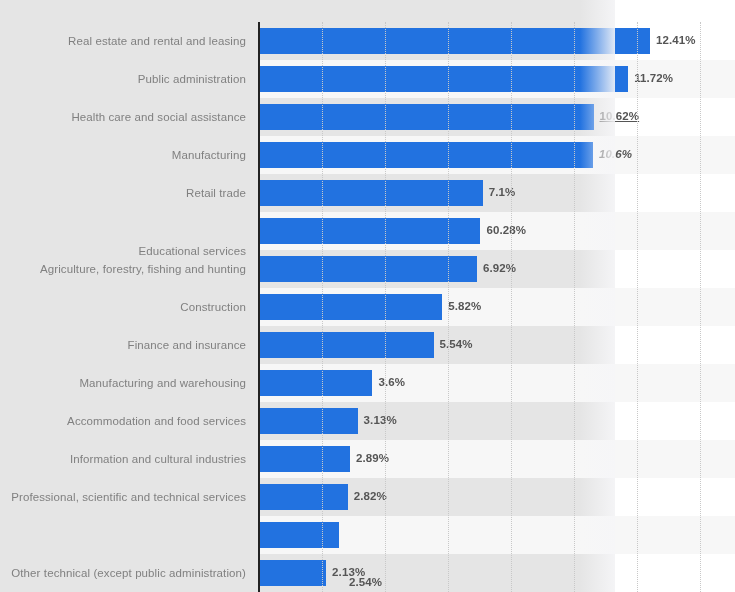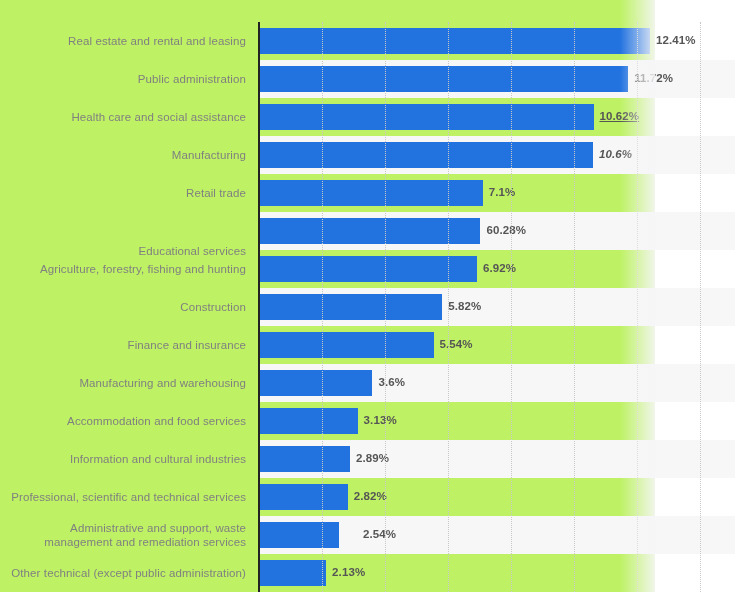--- a/index.html
+++ b/index.html
@@ -12,22 +12,21 @@
     width: 735px;
     height: 592px;
     font-family: "Liberation Sans", sans-serif;
     overflow: hidden;
   }
 
   #chart-root {
     position: relative;
     width: 615px;
     height: 592px;
-    background: #bef264;
-    padding-left: 40px;
+    background: #e5e5e5;
   }
 
   
   #right-fade {
     position: absolute;
     top: 0;
     right: 0;
     width: 35px;
     height: 592px;
     background: linear-gradient(to right, rgba(250,250,250,0), rgba(246,246,248,0.9));
@@ -189,23 +188,22 @@
           <div class="val-label" style="left: 356.035px; color: rgb(85, 85, 85);">2.89%</div>
         </div>
         <div class="row" style="top: 478px;">
           <div class="stripe"></div>
           <div class="cat-label" style="color: rgb(128, 128, 128); top: 12px;">Professional, scientific and technical services</div>
           <div class="bar" style="width: 88.83px; background: rgb(34, 114, 224);"></div>
           <div class="val-label" style="left: 353.83px; color: rgb(85, 85, 85);">2.82%</div>
         </div>
         <div class="row alt" style="top: 516px;">
           <div class="stripe"></div>
-          <div class="cat-label" style="color: rgb(128, 128, 128); top: 5px;">Administrative and support, waste management and remediation services</div>
           <div class="bar" style="width: 80.01px; background: rgb(34, 114, 224);"></div>
-          <div class="val-label" style="left: 363px; color: rgb(85, 85, 85);">2.54%</div>
+          <div class="val-label" style="left: 349px; color: rgb(85, 85, 85); margin-top: 48px;">2.54%</div>
         </div>
         <div class="row" style="top: 554px;">
           <div class="stripe"></div>
           <div class="cat-label" style="color: rgb(128, 128, 128); top: 12px;">Other technical (except public administration)</div>
           <div class="bar" style="width: 67.095px; background: rgb(34, 114, 224);"></div>
           <div class="val-label" style="left: 332.095px; color: rgb(85, 85, 85);">2.13%</div>
         </div>
       </div>
     <div id="gridlines">
         <div class="gridline" style="left: 322px; border-left-color: rgb(200, 200, 200);"></div>

